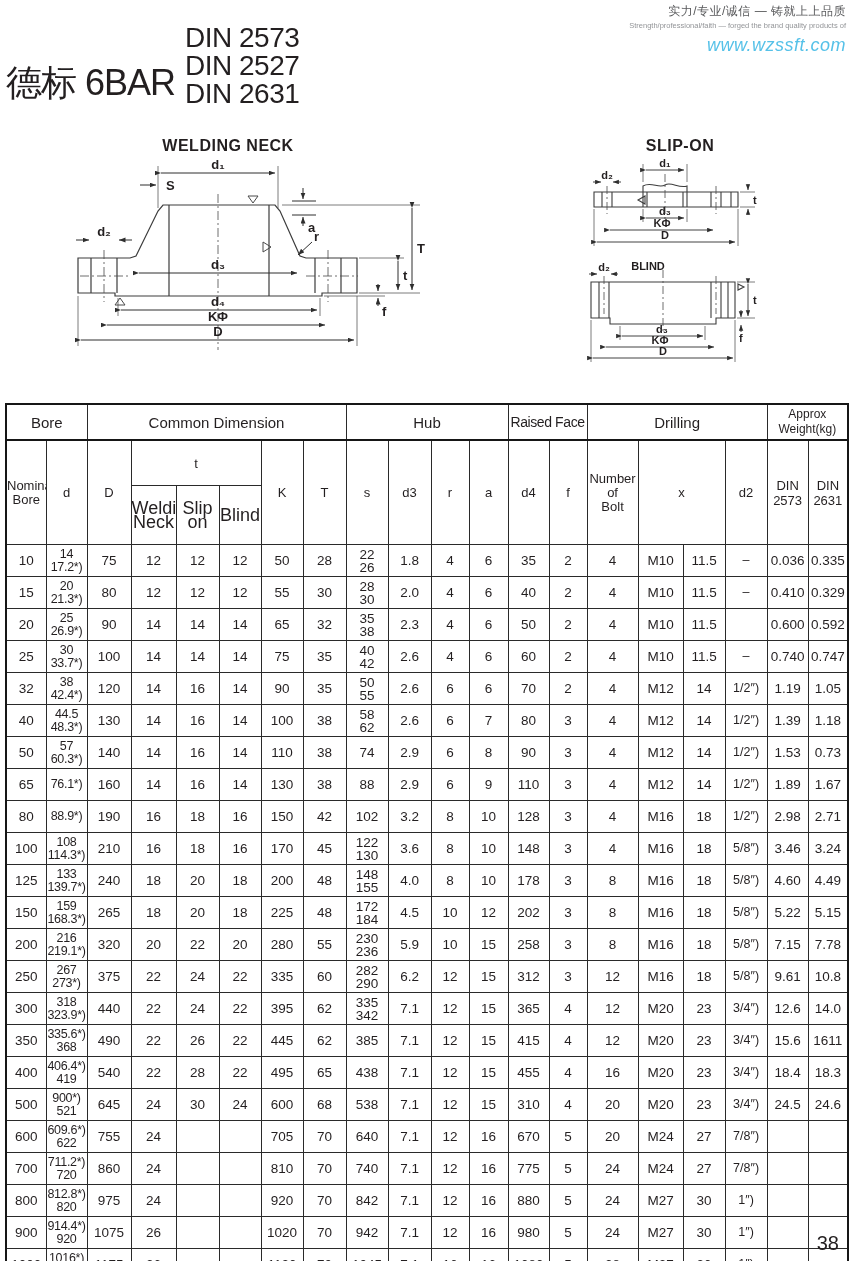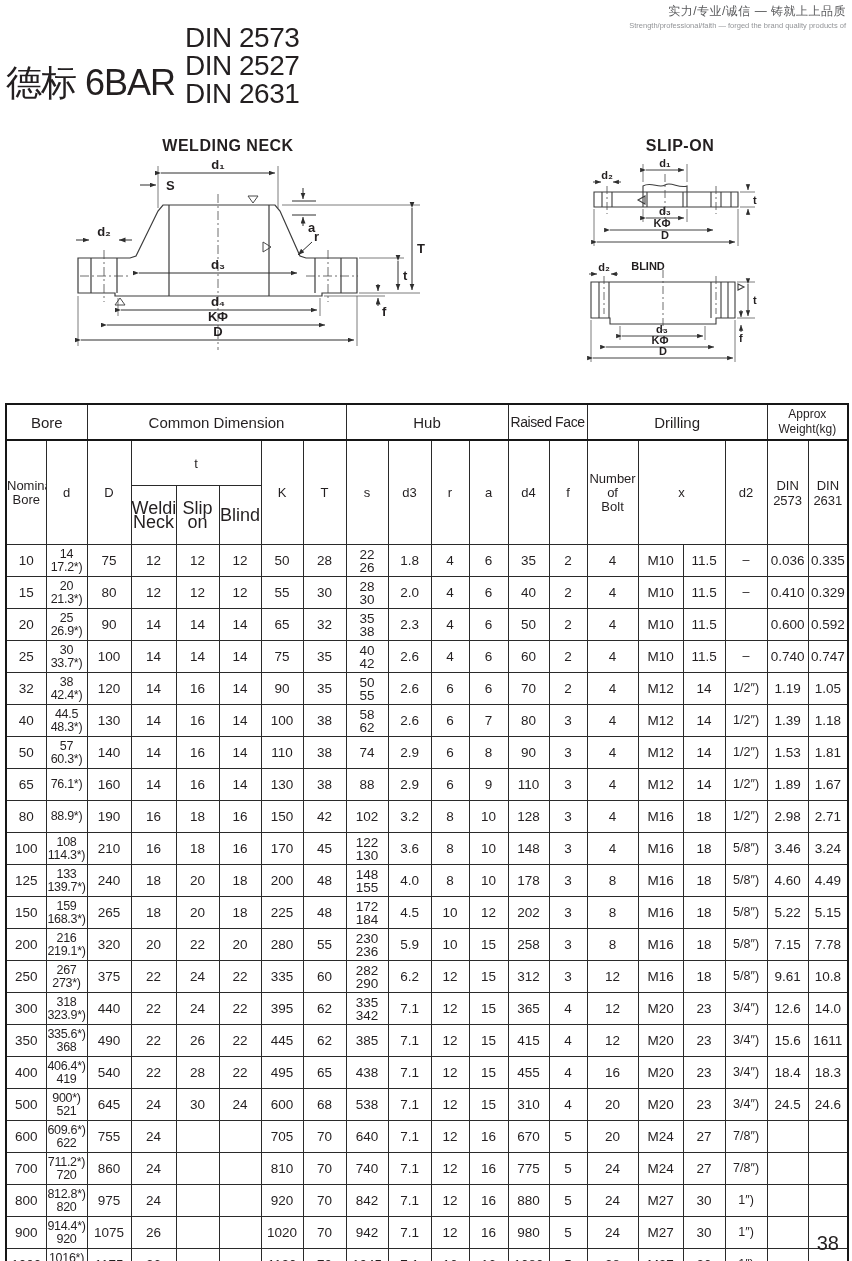--- a/index.html
+++ b/index.html
@@ -54,20 +54,21 @@
   .pagenum { position:absolute; right:13px; top:1232px; font-size:20px; color:#231f20; }
 </style>
 </head>
 <body>
 
 <div class="page">
 
   <div class="brand">
     <div class="slogan-cn">实力/专业/诚信 — 铸就上上品质</div>
     <div class="slogan-en">Strength/professional/faith — forged the brand quality products of</div>
+    <div class="website">www.wzssft.com</div>
   </div>
 
   <div class="title-block">
     <div class="title-cn">德标 6BAR</div>
     <div class="din-list">
       <div class="din-item">DIN 2573</div>
       <div class="din-item">DIN 2527</div>
       <div class="din-item">DIN 2631</div>
     </div>
   </div>
@@ -446,21 +447,21 @@
             <td>2.9</td>
             <td>6</td>
             <td>8</td>
             <td>90</td>
             <td>3</td>
             <td>4</td>
             <td>M12</td>
             <td>14</td>
             <td>1/2″)</td>
             <td>1.53</td>
-            <td>1.81</td>
+            <td>0.73</td>
           </tr>
           <tr>
             <td>65</td>
             <td>76.1*)</td>
             <td>160</td>
             <td>14</td>
             <td>16</td>
             <td>14</td>
             <td>130</td>
             <td>38</td>

